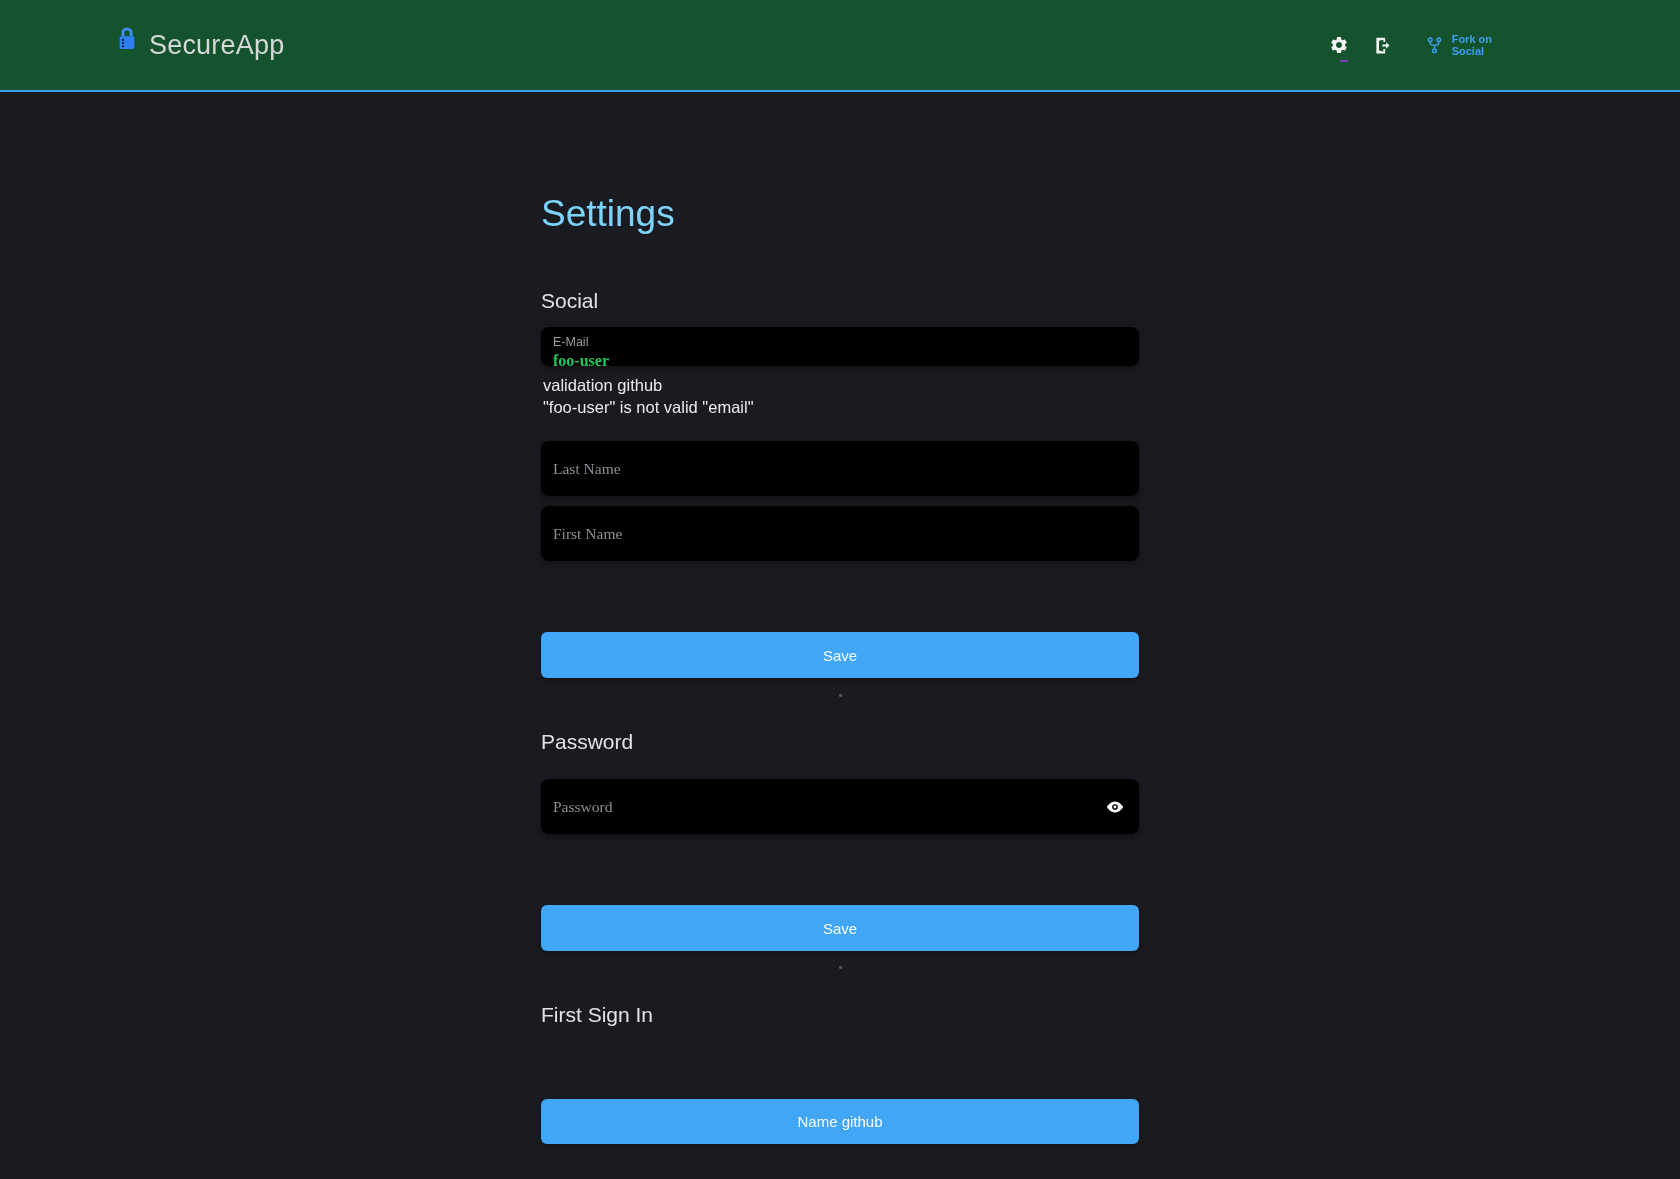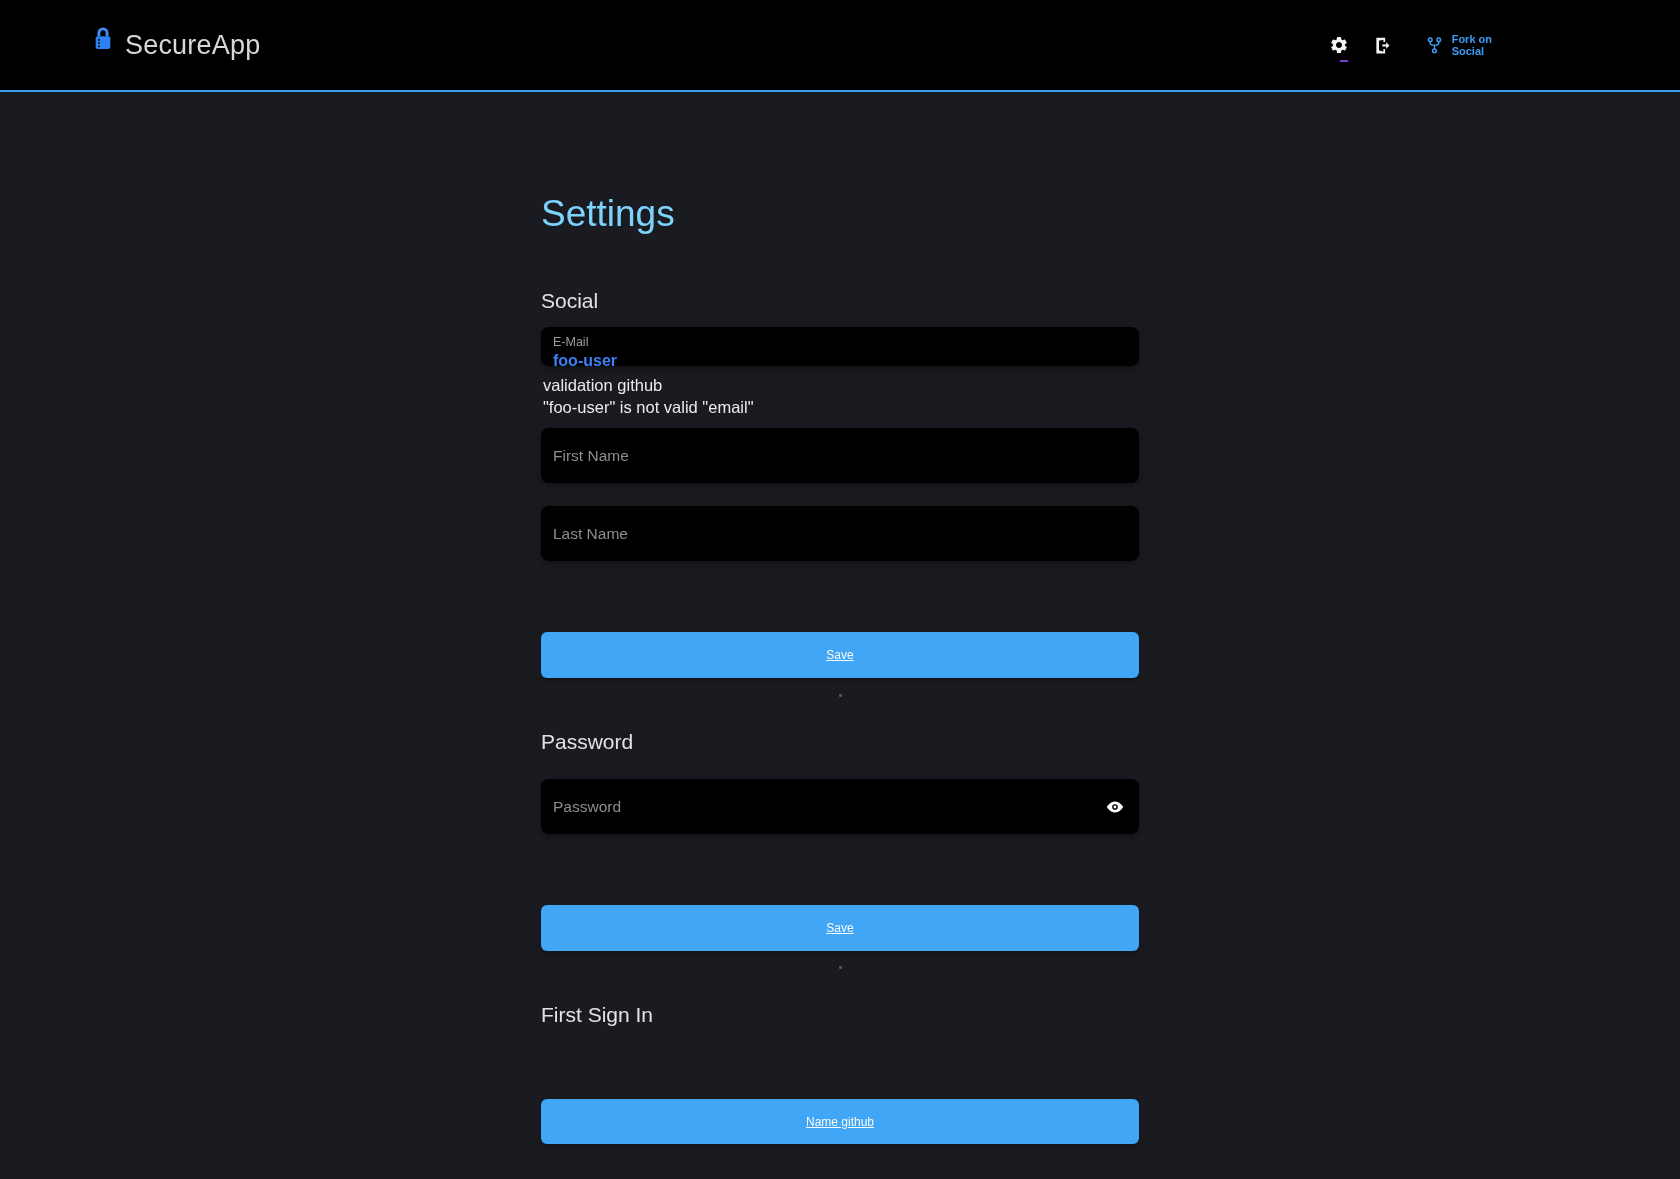--- a/index.html
+++ b/index.html
@@ -6,26 +6,26 @@
   html, body {
     width: 1680px; height: 1179px;
     background: #1a1b21;
     font-family: "Liberation Sans", sans-serif;
     overflow: hidden;
     color: #e4e5e7;
   }
   
   .app-header {
     height: 92px;
-    background: #000000;
+    background: #14532d;
     border-bottom: 2px solid #3a9ff1;
     display: flex;
     align-items: center;
     justify-content: space-between;
-    padding: 0 188px 0 92px;
+    padding: 0 188px 0 116px;
   }
   .brand {
     display: flex;
     align-items: center;
     gap: 11px;
     cursor: pointer;
   }
   .brand .lock-wrap { transform: translateY(-7px); display:flex; }
   .brand-name {
     font-size: 27px;
@@ -102,22 +102,22 @@
     box-shadow: 0 2px 7px rgba(0,0,0,0.45);
     position: relative;
     overflow: hidden;
   }
   .field input {
     width: 100%;
     height: 100%;
     background: transparent;
     border: none;
     outline: none;
-    color: #3b82f6;
-    font-family: Liberation Sans, sans-serif;
+    color: #22c55e;
+    font-family: Liberation Serif, serif;
   }
   .field input::placeholder { color: #8b8e94; opacity: 1; }
 
   .field-email {
     margin-top: 14px;
     height: 39px;
     padding: 8px 12px 6px 12px;
     display: flex;
     flex-direction: column;
   }
@@ -163,25 +163,24 @@
   }
 
   .primary-btn {
     display: block;
     width: 100%;
     height: 46px;
     border: none;
     border-radius: 6px;
     background: #40a6f5;
     color: #fafbfc;
-    font-size: 12px;
+    font-size: 15px;
     font-family: "Liberation Sans", sans-serif;
     cursor: pointer;
     box-shadow: 0 2px 5px rgba(0,0,0,0.35);
-    text-decoration: underline;
   }
   .save-profile  { margin-top: 71px; }
   .save-password { margin-top: 71px; }
   .link-github   { margin-top: 72px; height: 45px; }
 
   .tiny-dot {
     width: 3px; height: 3px;
     background: #55565c;
     border-radius: 1px;
     margin: 0 auto;
@@ -251,26 +250,26 @@
   <div class="field field-email">
     <span class="inner-label">E-Mail</span>
     <input type="text" value="foo-user" style="">
   </div>
 
   <div class="error-block">
     <div>validation github</div>
     <div>"foo-user" is not valid "email"</div>
   </div>
 
+  <div class="field field-plain field-last">
+    <input type="text" placeholder="Last Name" style="">
+  </div>
+
   <div class="field field-plain field-first">
     <input type="text" placeholder="First Name" style="">
-  </div>
-
-  <div class="field field-plain field-last">
-    <input type="text" placeholder="Last Name" style="">
   </div>
 
   <button class="primary-btn save-profile">Save</button>
   <div class="tiny-dot dot-1"></div>
 
   <h2 class="section-heading heading-password">Password</h2>
 
   <div class="field field-plain field-password">
     <input type="password" placeholder="Password" style="">
     <button class="eye-btn">

